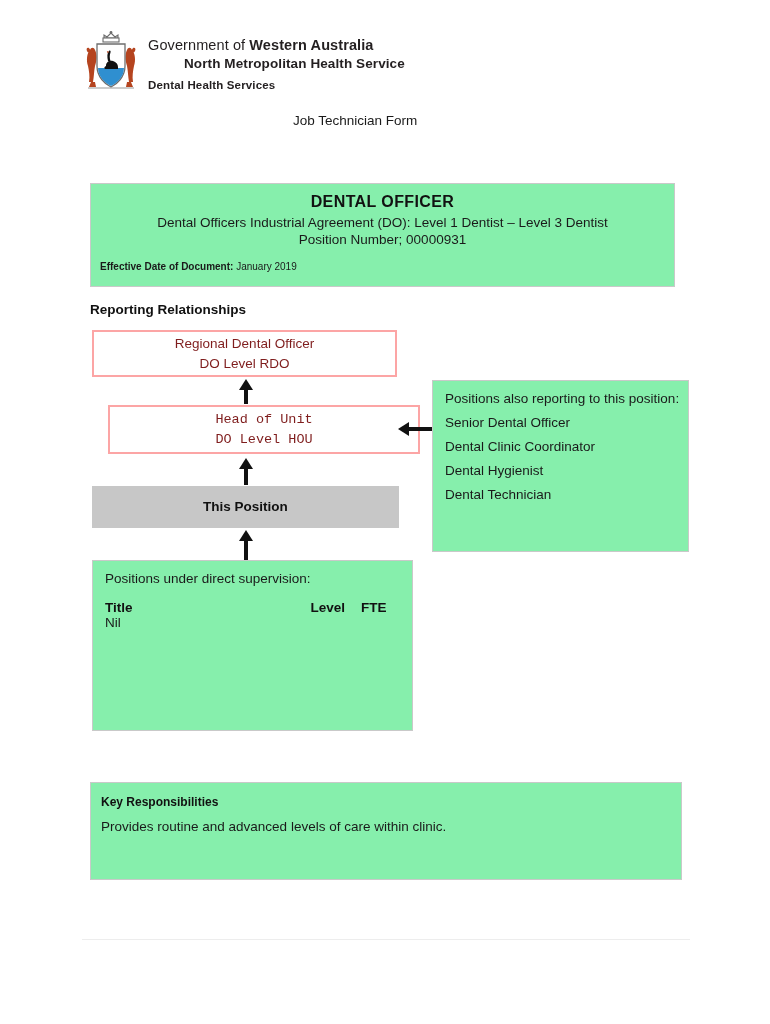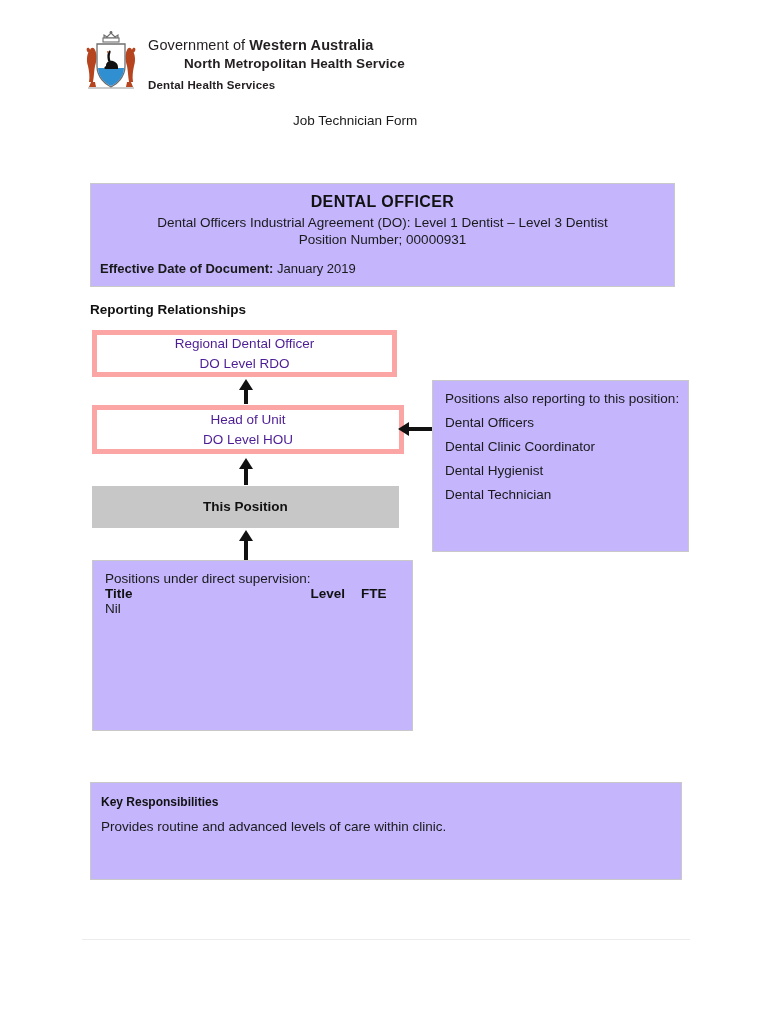--- a/index.html
+++ b/index.html
@@ -72,21 +72,21 @@
     font-size: 13.5px;
     color: #1a1a1a;
     white-space: nowrap;
   }
 
   
   .panel {
     position: absolute;
     box-sizing: border-box;
     border: 1px solid #c9c9c9;
-    background: #c4b5fd;
+    background: #86efac;
   }
 
   
   #title-panel {
     left: 90px;
     top: 183px;
     width: 585px;
     height: 104px;
   }
   .title-main {
@@ -103,21 +103,21 @@
     margin-top: 4px;
     color: #1a1a1a;
   }
   .title-posnum {
     text-align: center;
     font-size: 13.5px;
     margin-top: 2px;
     color: #1a1a1a;
   }
   .title-eff {
-    font-size: 13px;
+    font-size: 10px;
     margin-top: 14px;
     margin-left: 9px;
     color: #1a1a1a;
   }
   .title-eff b { font-weight: bold; }
 
   
   .section-heading {
     position: absolute;
     left: 90px;
@@ -125,41 +125,42 @@
     font-size: 13.5px;
     font-weight: bold;
     color: #111;
     white-space: nowrap;
   }
 
   
   .org-box {
     position: absolute;
     box-sizing: border-box;
-    border: 5px solid #fca5a5;
+    border: 2px solid #fca5a5;
     background: #ffffff;
     display: flex;
     flex-direction: column;
     align-items: center;
     justify-content: center;
     font-size: 13.5px;
     line-height: 1.42;
-    color: #4c1d95;
+    color: #7f1d1d;
   }
   #box-rdo {
     left: 92px;
     top: 330px;
     width: 305px;
     height: 47px;
   }
   #box-hou {
-    left: 92px;
+    left: 108px;
     top: 405px;
     width: 312px;
     height: 49px;
+    font-family: Liberation Mono, monospace;
   }
   #box-this {
     left: 92px;
     top: 486px;
     width: 307px;
     height: 42px;
     border: none;
     background: #c7c7c7;
     font-weight: bold;
     font-size: 13.5px;
@@ -238,21 +239,21 @@
   #panel-sup {
     left: 92px;
     top: 560px;
     width: 321px;
     height: 171px;
     padding: 10px 12px 0 12px;
   }
   #panel-sup .sup-intro {
     font-size: 13.5px;
     color: #1a1a1a;
-    margin-bottom: 0;
+    margin-bottom: 14px;
   }
   .sup-table {
     width: 100%;
     border-collapse: collapse;
     font-size: 13.5px;
     color: #1a1a1a;
   }
   .sup-table th {
     text-align: left;
     font-weight: bold;
@@ -376,21 +377,21 @@
     <div>This Position</div>
   </div>
 
   <div class="arrow-up" id="arrow-sup-this">
     <span class="head"></span>
     <span class="shaft"></span>
   </div>
 
   <div class="panel" id="panel-also">
     <div class="row">Positions also reporting to this position:</div>
-    <div class="row">Dental Officers</div>
+    <div class="row">Senior Dental Officer</div>
     <div class="row">Dental Clinic Coordinator</div>
     <div class="row">Dental Hygienist</div>
     <div class="row">Dental Technician</div>
   </div>
 
   <div class="panel" id="panel-sup">
     <div class="sup-intro">Positions under direct supervision:</div>
     <table class="sup-table">
       <thead>
         <tr>

